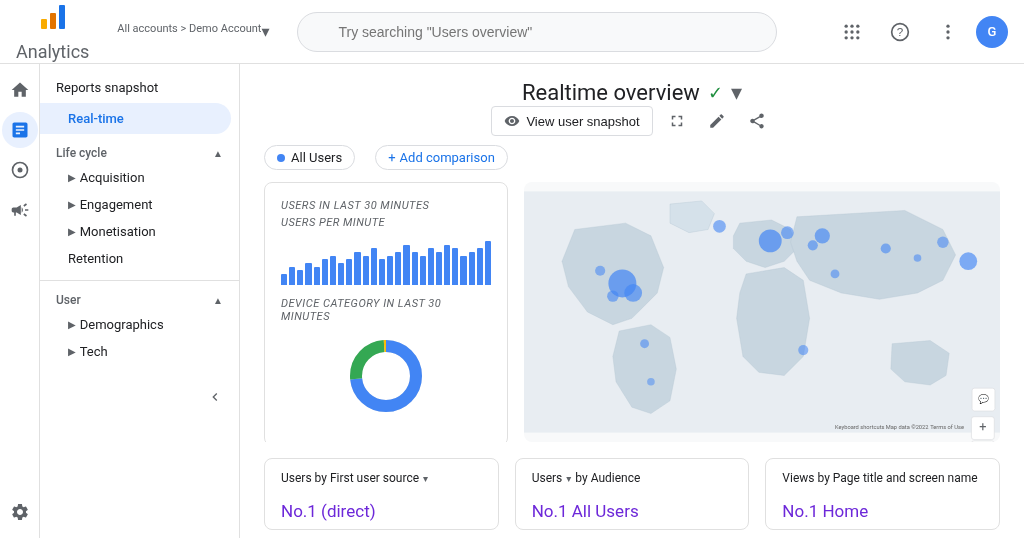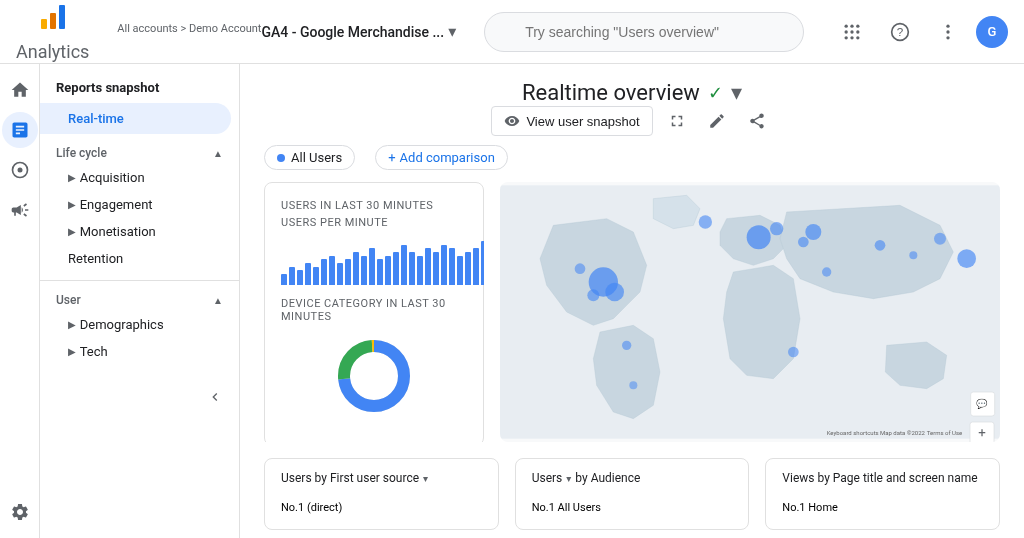--- a/index.html
+++ b/index.html
@@ -26,21 +26,21 @@
     .top-actions { display: flex; align-items: center; gap: 8px; margin-left: auto; }
     .icon-btn { width: 40px; height: 40px; border-radius: 50%; border: none; background: transparent; cursor: pointer; display: flex; align-items: center; justify-content: center; color: #5f6368; font-size: 18px; }
     .avatar { width: 32px; height: 32px; border-radius: 50%; background: #4285f4; display: flex; align-items: center; justify-content: center; color: white; font-size: 13px; font-weight: 500; cursor: pointer; }
 
     
     .rail-icon { width: 36px; height: 36px; border-radius: 50%; display: flex; align-items: center; justify-content: center; cursor: pointer; color: #5f6368; font-size: 18px; }
     .rail-icon.active { background: #e8f0fe; color: #1a73e8; }
     .rail-spacer { flex: 1; }
 
     
-    .sidebar-header { font-size: 13px; font-weight: 700; color: #202124; padding: 8px 16px; }
+    .sidebar-header { font-size: 13px; font-weight: 400; color: #202124; padding: 8px 16px; }
     .sidebar-item { display: flex; align-items: center; padding: 8px 28px; cursor: pointer; font-size: 13px; color: #202124; gap: 8px; border-radius: 0 24px 24px 0; margin-right: 8px; text-align: right; }
     .sidebar-item.active { background: #e8f0fe; color: #1a73e8; font-weight: 500; }
     .sidebar-section { margin: 8px 0; }
     .sidebar-section-header { display: flex; align-items: center; justify-content: space-between; padding: 4px 16px; font-size: 12px; color: #5f6368; font-weight: 500; cursor: pointer; }
     .sidebar-sub-item { display: flex; align-items: center; padding: 6px 16px 6px 28px; cursor: pointer; font-size: 13px; color: #202124; gap: 4px; border-radius: 0 24px 24px 0; margin-right: 8px; }
     .chevron { font-size: 10px; color: #5f6368; }
     .sidebar-divider { height: 1px; background: #e0e0e0; margin: 8px 0; }
     .collapse-btn { display: flex; align-items: center; justify-content: center; padding: 8px; cursor: pointer; color: #5f6368; }
 
     
@@ -52,41 +52,41 @@
     .header-btn { display: flex; align-items: center; gap: 6px; padding: 6px 12px; border: 1px solid #dadce0; border-radius: 4px; font-size: 13px; cursor: pointer; background: white; color: #202124; }
 
     
     .filter-bar { display: flex; align-items: center; gap: 20px; padding: 0 24px 12px; flex-shrink: 0; }
     .all-users-badge { display: flex; align-items: center; gap: 6px; padding: 4px 12px; border-radius: 16px; border: 1px solid #dadce0; font-size: 13px; cursor: pointer; }
     .badge-dot { width: 8px; height: 8px; border-radius: 50%; background: #4285f4; }
     .add-comparison-btn { display: flex; align-items: center; gap: 4px; padding: 4px 12px; border-radius: 16px; border: 1px solid #dadce0; font-size: 13px; cursor: pointer; color: #1a73e8; }
 
     
     .cards-area { display: flex; gap: 16px; padding: 0 24px 16px; flex: 1; overflow: hidden; }
-    .left-cards { display: flex; flex-direction: column; gap: 16px; width: 220px; flex-shrink: 0; overflow-y: auto; }
+    .left-cards { display: flex; flex-direction: column; gap: 16px; width: 244px; flex-shrink: 0; overflow-y: auto; font-style: italic; }
     .map-card { flex: 1; background: #f8f9fa; border-radius: 8px; position: relative; overflow: hidden; }
 
     
     .stats-card { background: white; border: 1px solid #e0e0e0; border-radius: 8px; padding: 16px; }
     .stat-label { font-size: 11px; color: #5f6368; text-transform: uppercase; letter-spacing: 0.5px; margin-bottom: 4px; }
     .stat-value { font-size: 36px; font-weight: 300; color: #202124; margin-bottom: 8px; }
     .stat-sub-label { font-size: 11px; color: #5f6368; text-transform: uppercase; letter-spacing: 0.5px; margin-bottom: 8px; }
 
     
     .bar-chart { display: flex; align-items: flex-end; gap: 2px; height: 48px; margin-bottom: 12px; }
     .bar { background: #4285f4; border-radius: 1px 1px 0 0; min-width: 6px; }
 
     
     .donut-container { display: flex; justify-content: center; margin: 8px 0; }
 
     
     .bottom-row { display: flex; gap: 16px; padding: 0 24px 8px; height: 80px; flex-shrink: 0; }
     .bottom-card { flex: 1; background: white; border: 1px solid #e0e0e0; border-radius: 8px; padding: 12px 16px; }
     .bottom-card-title { font-size: 12px; color: #202124; margin-bottom: 16px; display: flex; align-items: center; gap: 4px; }
-    .bottom-card-value { font-size: 11px; color: #000000; }
+    .bottom-card-value { font-size: 17px; color: #6d28d9; }
     .dropdown-arrow { font-size: 10px; color: #5f6368; cursor: pointer; }
 
     
     .donut-svg { display: block; }
   </style>
 </head>
 <body>
 
 <div class="app">
 
@@ -97,21 +97,20 @@
         <rect x="4" y="18" width="6" height="10" rx="1" fill="#f9ab00"></rect>
         <rect x="13" y="12" width="6" height="16" rx="1" fill="#e37400"></rect>
         <rect x="22" y="4" width="6" height="24" rx="1" fill="#1a73e8"></rect>
       </svg>
       <span class="logo-text">Analytics</span>
     </div>
 
     <div class="account-info">
       <span class="account-path">All accounts &gt; Demo Account</span>
       <span class="account-name">
-        <span>GA4 - Google Merchandise ...</span>
         <span style="color:#5f6368; font-size:16px;">▾</span>
       </span>
     </div>
 
     <div class="search-wrapper">
       <span class="search-icon-pos">
         <svg width="18" height="18" viewBox="0 0 24 24" fill="none">
           <circle cx="11" cy="11" r="7" stroke="#5f6368" stroke-width="2"></circle>
           <line x1="16.5" y1="16.5" x2="21" y2="21" stroke="#5f6368" stroke-width="2" stroke-linecap="round"></line>
         </svg>

